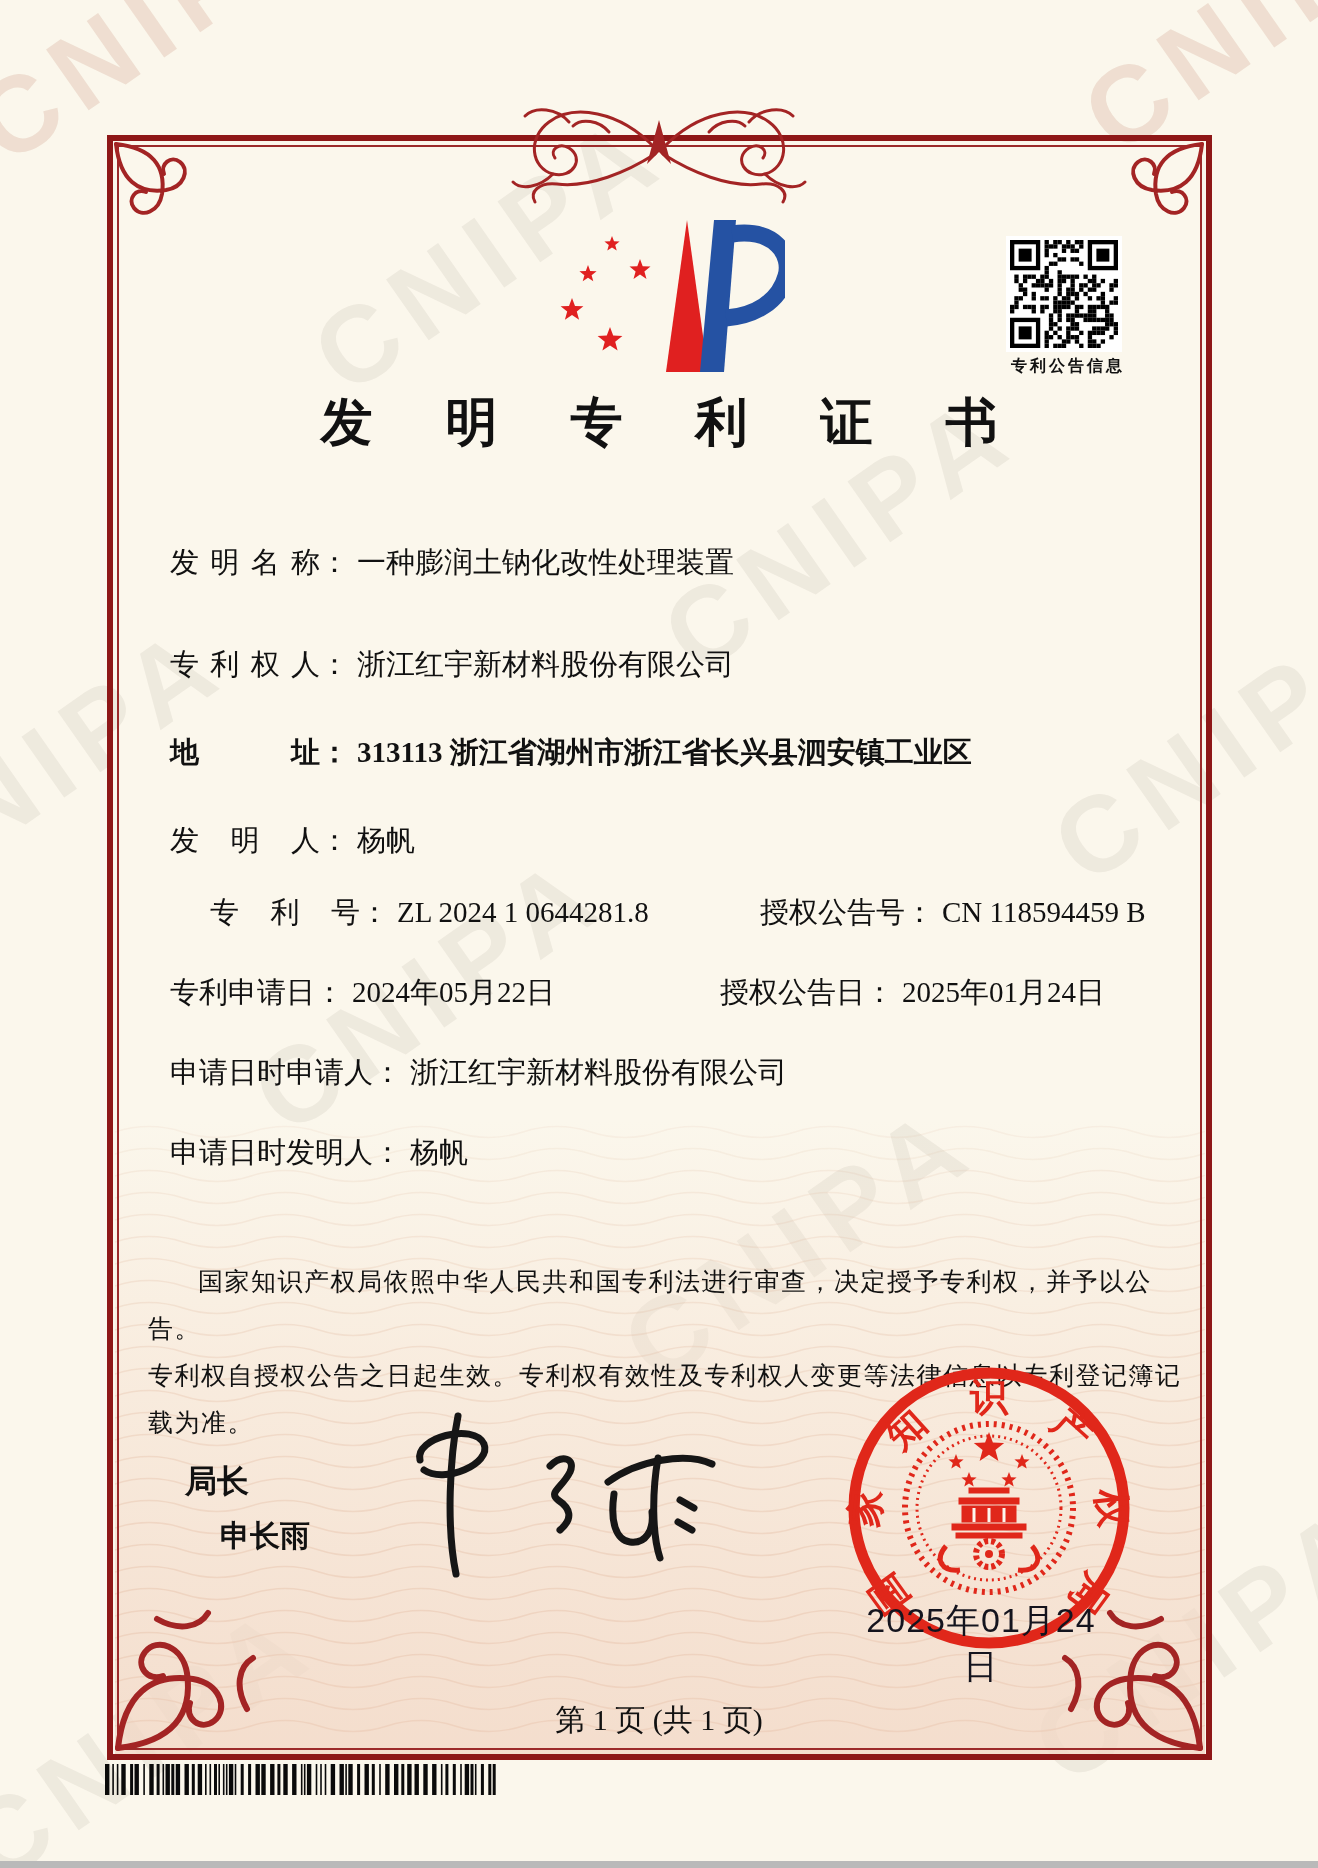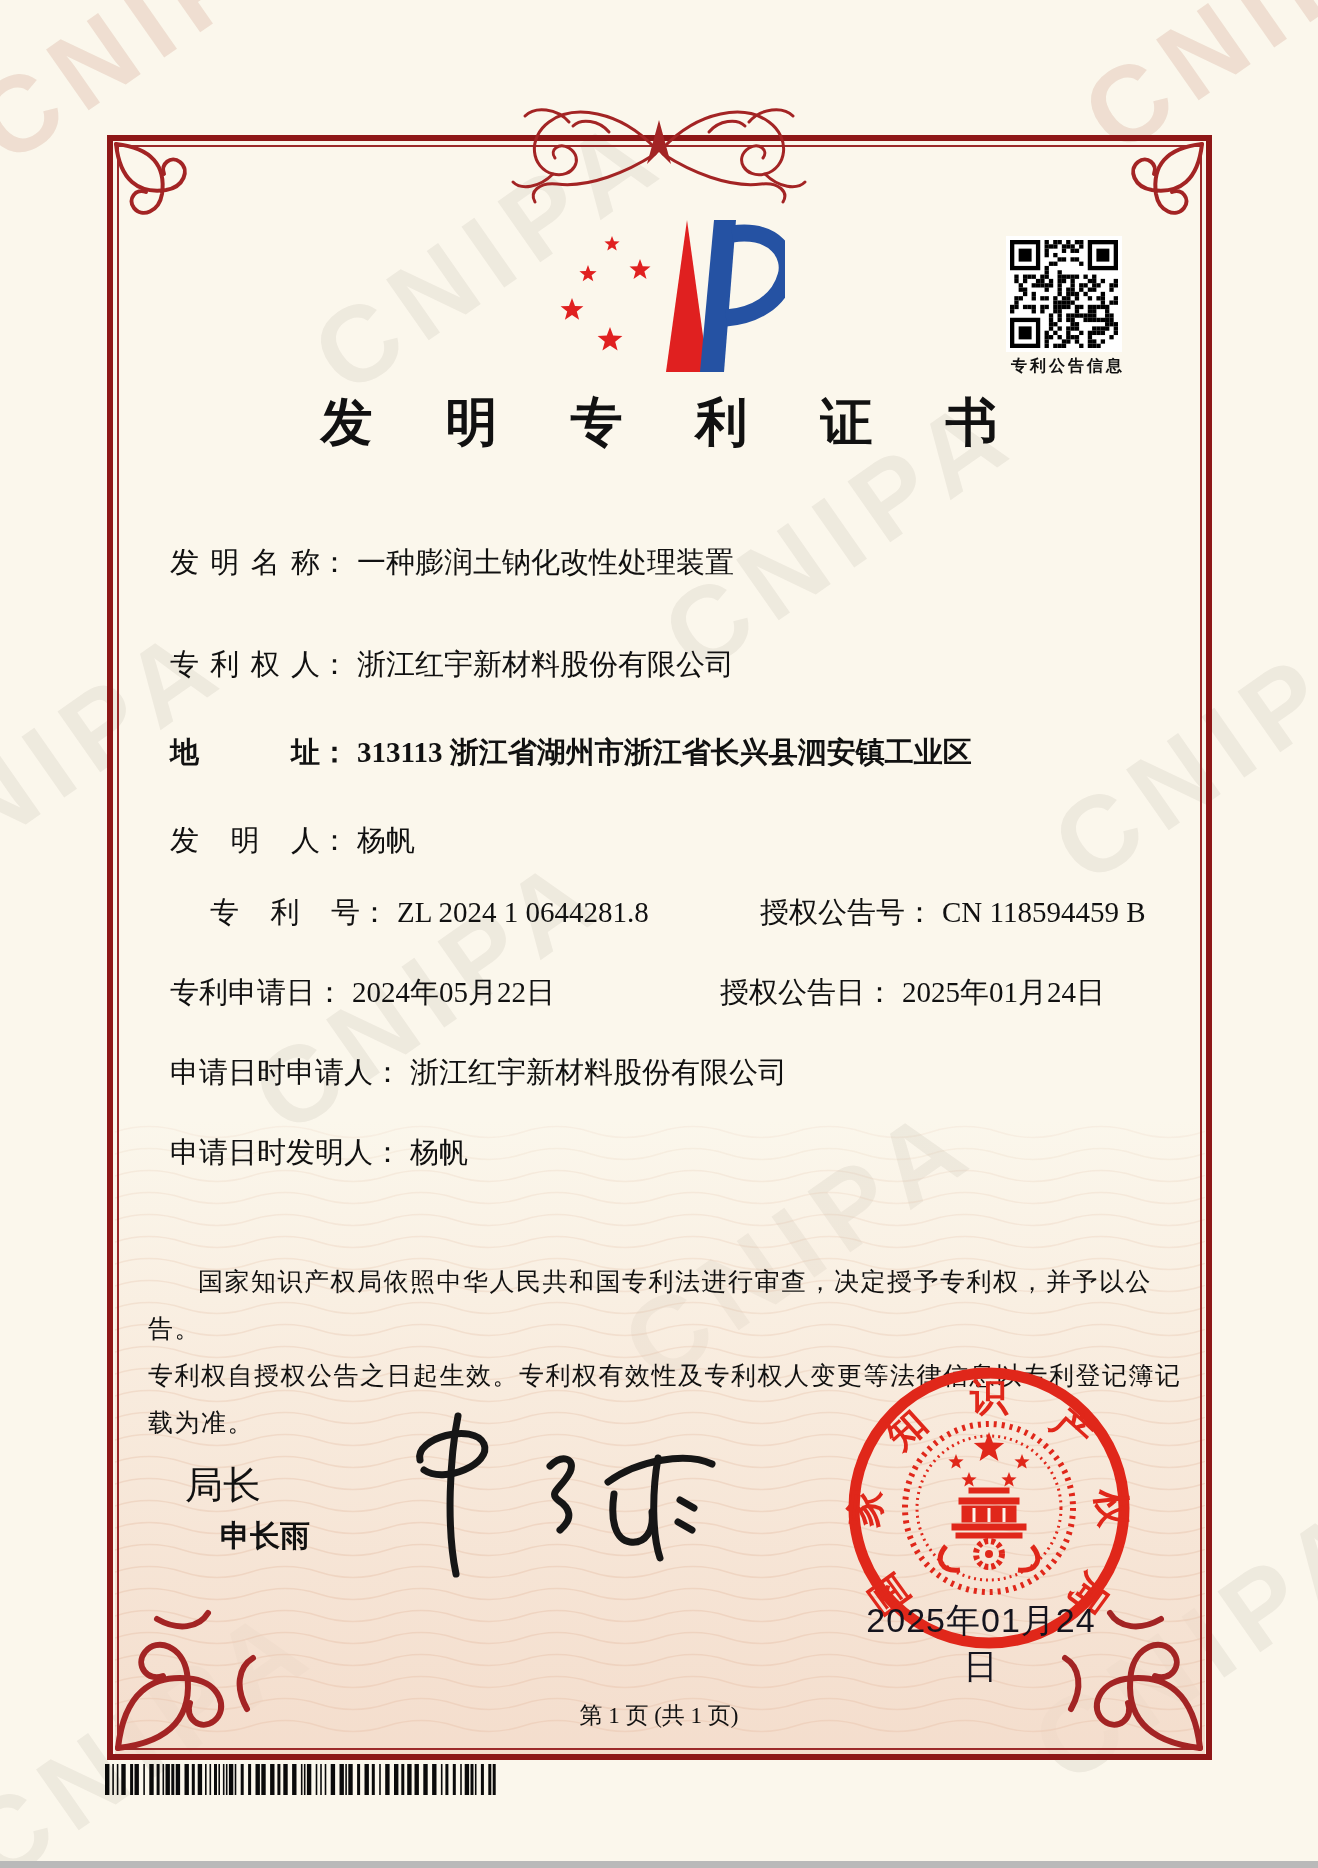--- a/index.html
+++ b/index.html
@@ -34,31 +34,31 @@
   .row{position:absolute;left:170px;font-size:29px;line-height:44px;z-index:4;white-space:nowrap;}
   .lbl{display:inline-block;width:150px;text-align:justify;text-align-last:justify;vertical-align:top;}
   .lbl-wide{display:inline-block;vertical-align:top;}
   .val{margin-left:8px;}
   .rcol{position:absolute;left:550px;top:0;white-space:nowrap;}
   
   .notice{position:absolute;left:148px;top:1258px;width:1034px;font-size:25px;line-height:47px;
      letter-spacing:1.5px;z-index:4;}
   .notice .l1{text-indent:2em;}
   
-  .sig-title{position:absolute;left:185px;top:1460px;font-size:38px;font-weight:400;
+  .sig-title{position:absolute;left:185px;top:1460px;font-size:32px;font-weight:700;
      font-family:"Liberation Sans",sans-serif;z-index:4;}
   .sig-name{position:absolute;left:185px;top:1516px;font-size:30px;font-weight:600;
      font-family:"Liberation Sans",sans-serif;z-index:4;margin-left:35px;}
   .sig-svg{position:absolute;left:400px;top:1408px;z-index:4;}
   
   .seal{position:absolute;left:842px;top:1356px;z-index:5;}
   .seal-date{position:absolute;left:850px;top:1598px;width:262px;text-align:center;font-size:34px;
      color:#14141e;font-family:"Liberation Sans",sans-serif;font-weight:500;z-index:6;letter-spacing:1px;}
   
-  .page-info{position:absolute;left:0;top:1700px;width:1318px;text-align:center;font-size:23px;z-index:4;}
+  .page-info{position:absolute;left:0;top:1700px;width:1318px;text-align:center;font-size:30px;z-index:4;}
   .barcode{position:absolute;left:105px;top:1764px;z-index:4;}
   .window-edge{position:absolute;left:0;top:1861px;width:1318px;height:7px;background:#b9b9b9;z-index:7;}
 </style>
 </head>
 <body>
 
 <div class="page">
 
   <div class="wm corner" style="left:-50px;top:-40px;">CNIPA</div>
   <div class="wm corner" style="left:1060px;top:-50px;">CNIPA</div>

